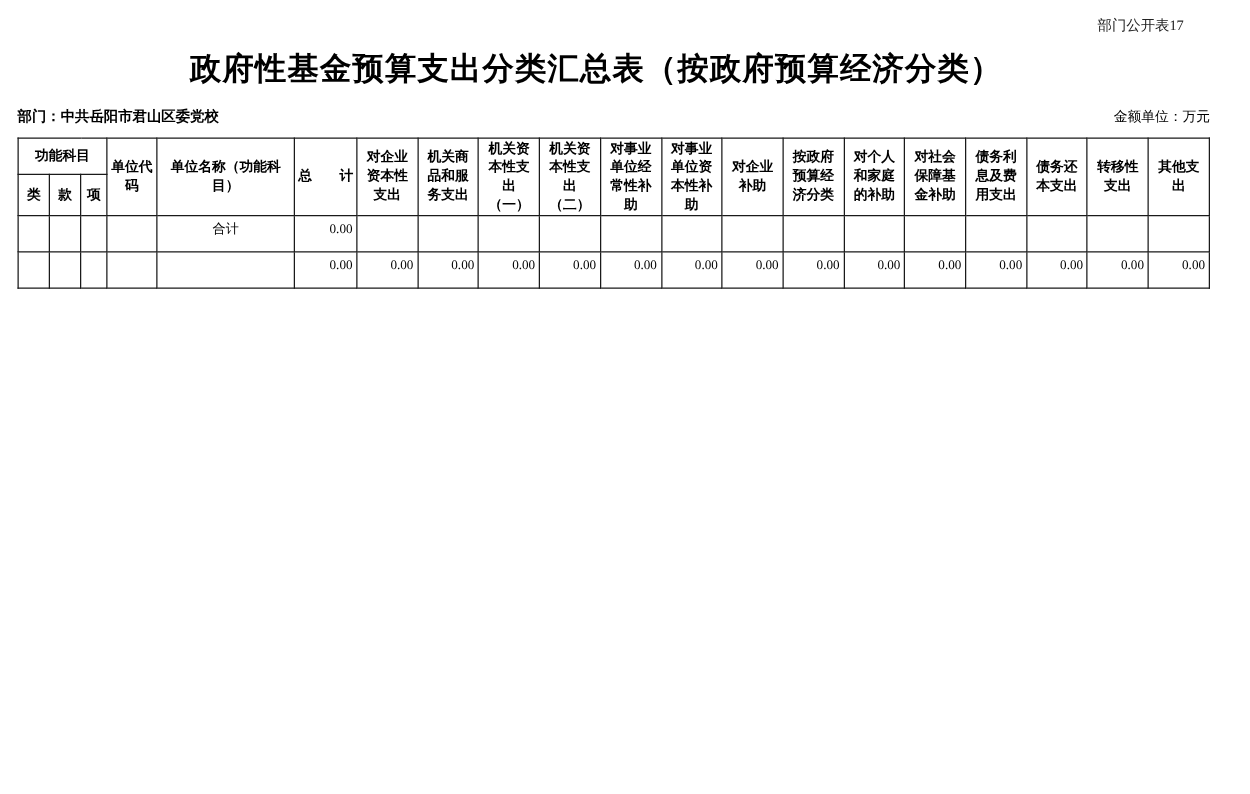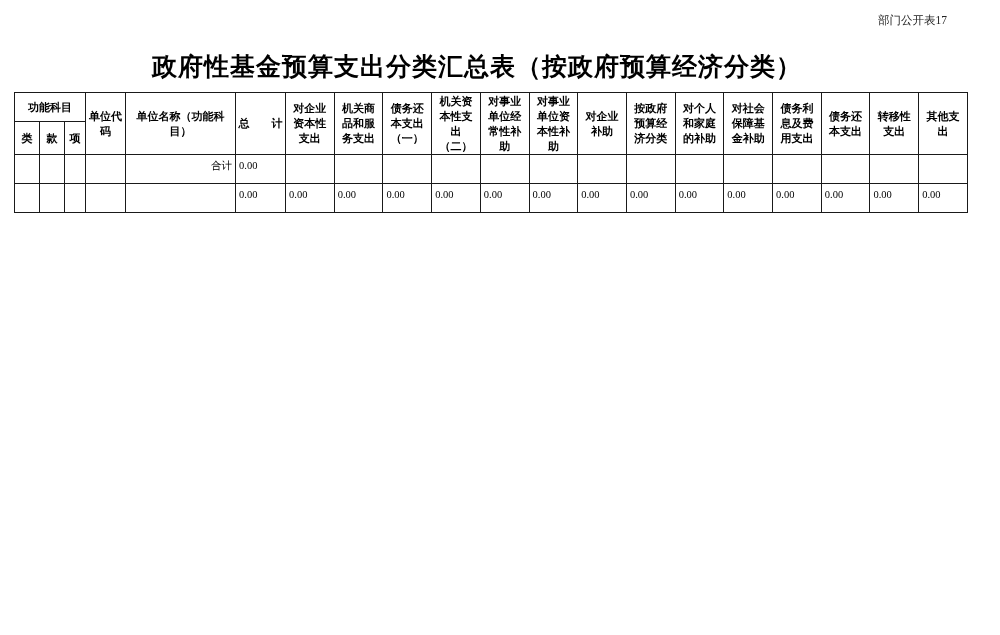--- a/index.html
+++ b/index.html
@@ -14,21 +14,21 @@
     overflow: hidden;
   }
   .doc-label {
     padding-top: 13px;
     padding-right: 33px;
     text-align: right;
     font-size: 11.5px;
     color: #222;
   }
   .title {
-    margin-top: 22px;
+    margin-top: 10px;
     margin-left: 152px;
     font-size: 25px;
     font-weight: bold;
     letter-spacing: 1px;
     white-space: nowrap;
   }
   .meta-row {
     width: 954px;
     margin: 15px 0 0 14px;
     display: flex;
@@ -58,36 +58,40 @@
   }
   thead tr.hrow-1 { height: 28px; }
   thead tr.hrow-2 { height: 32px; }
   tbody tr { height: 29px; }
   tbody td {
     font-size: 10.5px;
     vertical-align: top;
     padding: 5px 3px 1px 3px;
     line-height: 1.1;
   }
-  tbody td.num { }
-  tbody td.txt { text-align: right; }
+  tbody td.num { text-align: right; }
+  tbody td.txt { text-align: center; }
   .note {
     margin: 6px 0 0 14px;
     font-size: 11.5px;
   }
 </style>
 </head>
 <body>
 
 <div class="page">
 
   <div class="doc-label">部门公开表17</div>
 
   <div class="title">政府性基金预算支出分类汇总表（按政府预算经济分类）</div>
 
+  <div class="meta-row">
+    <span class="meta-dept">部门：中共岳阳市君山区委党校</span>
+    <span class="meta-unit">金额单位：万元</span>
+  </div>
 
   <table class="budget">
     <colgroup>
       <col style="width:25px">
         <col style="width:25px">
         <col style="width:21px">
       <col style="width:40px">
         <col style="width:110px">
         <col style="width:50px">
       <col>
@@ -106,21 +110,21 @@
         <col>
     </colgroup>
     <thead>
       <tr class="hrow-1">
         <th colspan="3">功能科目</th>
         <th rowspan="2">单位代码</th>
         <th rowspan="2">单位名称（功能科目）</th>
         <th rowspan="2">总　　计</th>
         <th rowspan="2">对企业资本性支出</th>
         <th rowspan="2">机关商品和服务支出</th>
-        <th rowspan="2">债务还本支出（一）</th>
+        <th rowspan="2">机关资本性支出（一）</th>
         <th rowspan="2">机关资本性支出（二）</th>
         <th rowspan="2">对事业单位经常性补助</th>
         <th rowspan="2">对事业单位资本性补助</th>
         <th rowspan="2">对企业补助</th>
         <th rowspan="2">按政府预算经济分类</th>
         <th rowspan="2">对个人和家庭的补助</th>
         <th rowspan="2">对社会保障基金补助</th>
         <th rowspan="2">债务利息及费用支出</th>
         <th rowspan="2">债务还本支出</th>
         <th rowspan="2">转移性支出</th>

